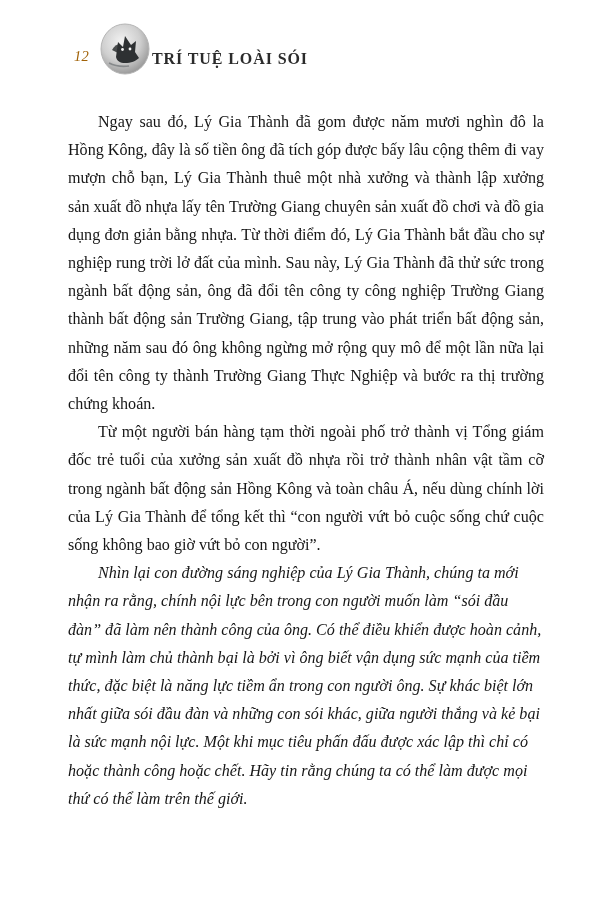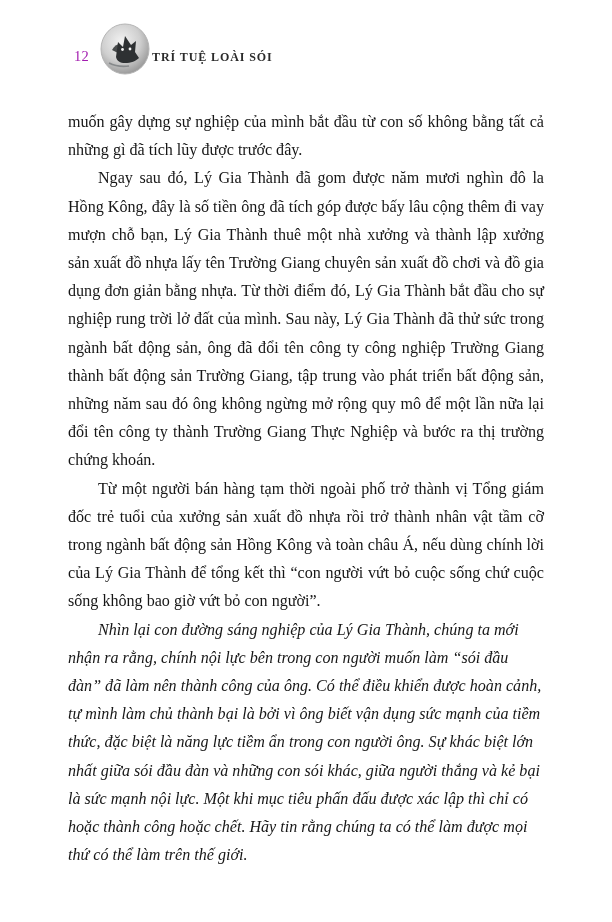--- a/index.html
+++ b/index.html
@@ -27,38 +27,39 @@
     top: 30px;
     width: 612px;
     height: 56px;
   }
   .folio {
     position: absolute;
     left: 74px;
     top: 18px;
     font-size: 14.5px;
     letter-spacing: 0.2px;
-    color: #a21caf;
+    color: #a16207;
     font-family: "Liberation Serif", serif;
+    font-style: italic;
   }
   .wolf-badge {
     position: absolute;
     left: 98px;
     top: -8px;
     width: 54px;
     height: 54px;
   }
   .wolf-badge svg {
     display: block;
   }
   .running-title {
     position: absolute;
     left: 152px;
     top: 20px;
-    font-size: 12px;
+    font-size: 16px;
     letter-spacing: 0.9px;
     font-weight: bold;
     color: #2b2b2b;
     font-family: "Liberation Serif", serif;
   }
 
   
   .textblock {
     position: absolute;
     left: 68px;
@@ -115,19 +116,18 @@
           <circle cx="32" cy="27" r="1.4"></circle>
         </g>
         <path d="M11 41 C17 44 24 45 31 44" stroke="#6f7376" stroke-width="1.6" fill="none" opacity="0.7"></path>
       </svg>
     </div>
 
     <div class="running-title">TRÍ TUỆ LOÀI SÓI</div>
   </div>
 
   <div class="textblock">
-    <p>muốn gây dựng sự nghiệp của mình bắt đầu từ con số không bằng tất cả những gì đã tích lũy được trước đây.</p>
     <p class="indent">Ngay sau đó, Lý Gia Thành đã gom được năm mươi nghìn đô la Hồng Kông, đây là số tiền ông đã tích góp được bấy lâu cộng thêm đi vay mượn chỗ bạn, Lý Gia Thành thuê một nhà xưởng và thành lập xưởng sản xuất đồ nhựa lấy tên Trường Giang chuyên sản xuất đồ chơi và đồ gia dụng đơn giản bằng nhựa. Từ thời điểm đó, Lý Gia Thành bắt đầu cho sự nghiệp rung trời lở đất của mình. Sau này, Lý Gia Thành đã thử sức trong ngành bất động sản, ông đã đổi tên công ty công nghiệp Trường Giang thành bất động sản Trường Giang, tập trung vào phát triển bất động sản, những năm sau đó ông không ngừng mở rộng quy mô để một lần nữa lại đổi tên công ty thành Trường Giang Thực Nghiệp và bước ra thị trường chứng khoán.</p>
     <p class="indent">Từ một người bán hàng tạm thời ngoài phố trở thành vị Tổng giám đốc trẻ tuổi của xưởng sản xuất đồ nhựa rồi trở thành nhân vật tầm cỡ trong ngành bất động sản Hồng Kông và toàn châu Á, nếu dùng chính lời của Lý Gia Thành để tổng kết thì “con người vứt bỏ cuộc sống chứ cuộc sống không bao giờ vứt bỏ con người”.</p>
     <p class="indent">Nhìn lại con đường sáng nghiệp của Lý Gia Thành, chúng ta mới nhận ra rằng, chính nội lực bên trong con người muốn làm “sói đầu đàn” đã làm nên thành công của ông. Có thể điều khiển được hoàn cảnh, tự mình làm chủ thành bại là bởi vì ông biết vận dụng sức mạnh của tiềm thức, đặc biệt là năng lực tiềm ẩn trong con người ông. Sự khác biệt lớn nhất giữa sói đầu đàn và những con sói khác, giữa người thắng và kẻ bại là sức mạnh nội lực. Một khi mục tiêu phấn đấu được xác lập thì chỉ có hoặc thành công hoặc chết. Hãy tin rằng chúng ta có thể làm được mọi thứ có thể làm trên thế giới.</p>
   </div>
 
 </div>
 
 </body></html>

